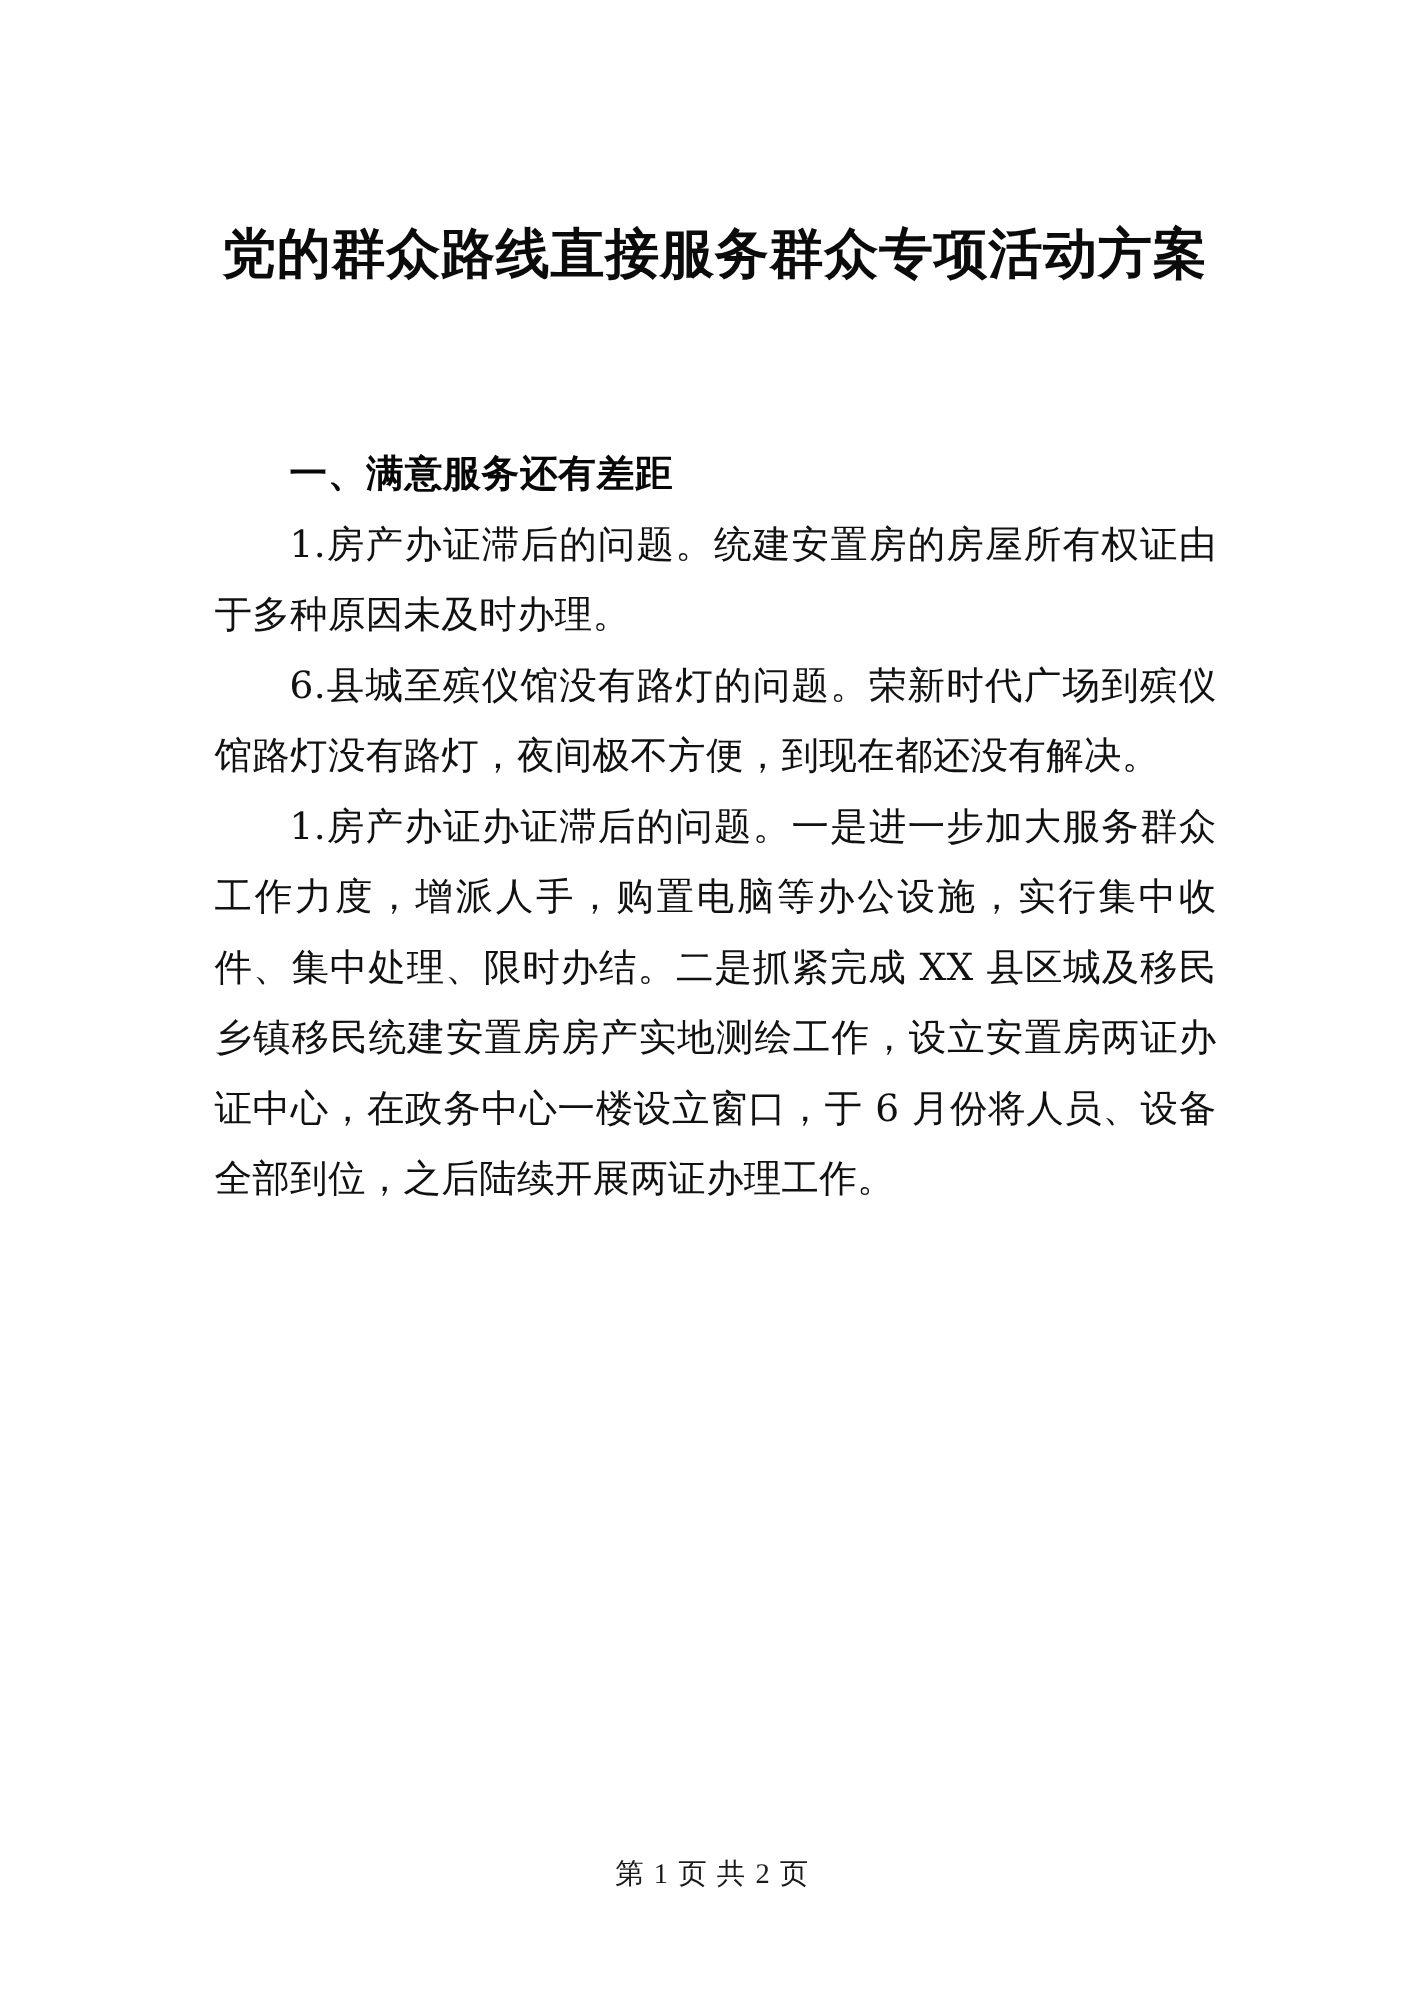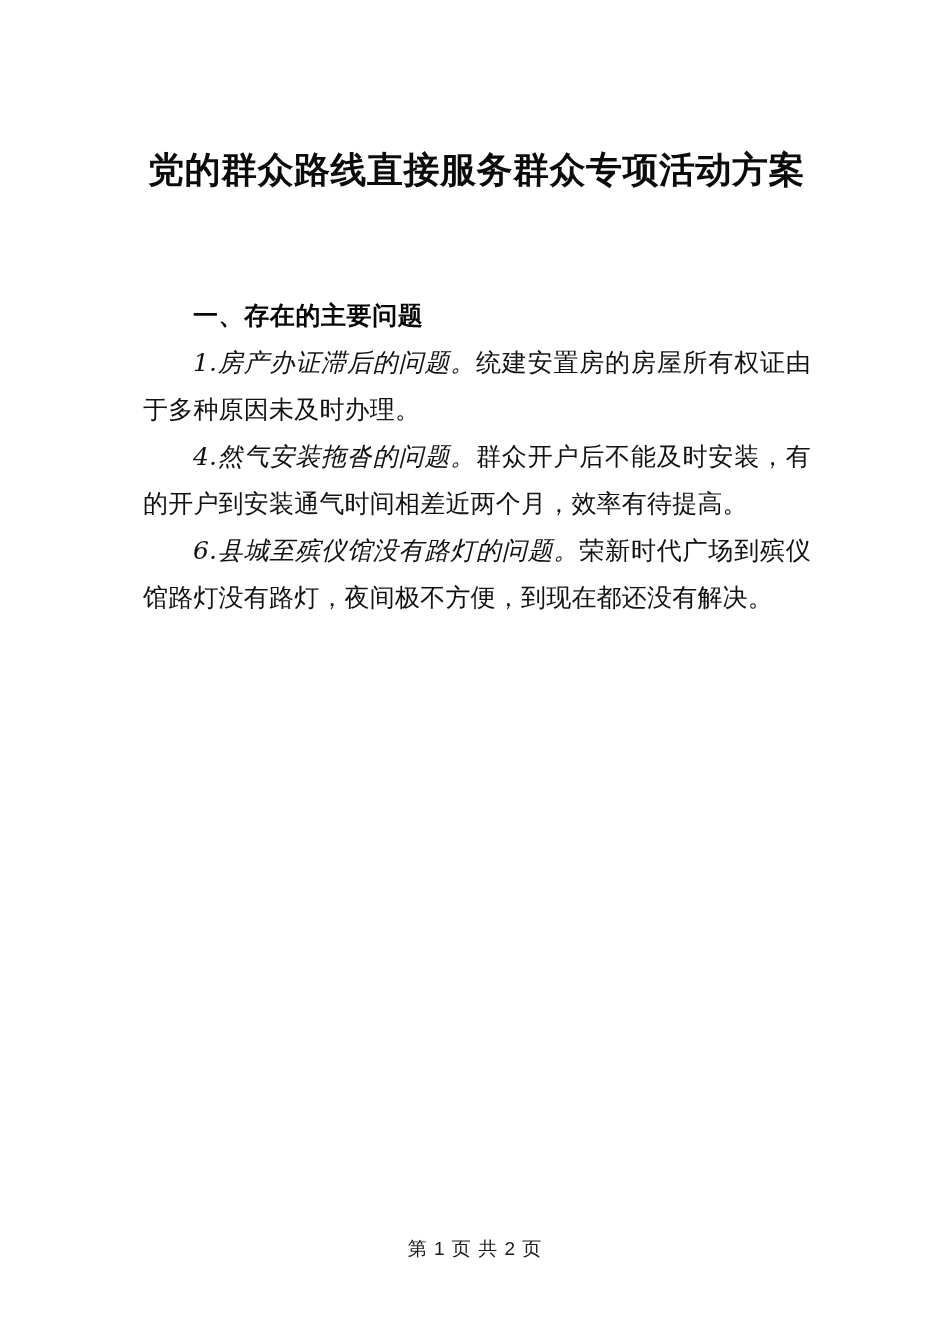--- a/index.html
+++ b/index.html
@@ -67,54 +67,53 @@
     letter-spacing: 0.2px;
     text-indent: 50px;
     text-align: justify;
     text-justify: inter-character;
     margin: 0;
     color: #111111;
     word-break: break-all;
   }
 
   .para .lead {
-    font-style: italic;
   }
 
   
   .footer {
     position: absolute;
     left: 0;
     top: 1236px;
     width: 950px;
     text-align: center;
-    font-family: Liberation Sans, sans-serif;
+    font-family: Liberation Serif, serif;
     font-size: 19px;
     letter-spacing: 1px;
     color: #1a1a1a;
   }
 </style>
 </head>
 <body>
 
 <div class="page">
 
   <div class="doc-title">党的群众路线直接服务群众专项活动方案</div>
 
   <div class="body-block">
 
-    <p class="section-heading">一、存在的主要问题</p>
+    <p class="section-heading">一、满意服务还有差距</p>
 
     <p class="para"><span class="lead">1.房产办证滞后的问题。</span><span>统建安置房的房屋所有权证由于多种原因未及时办理。</span></p>
 
 
 
-    <p class="para"><span class="lead">4.然气安装拖沓的问题。</span><span>群众开户后不能及时安装，有的开户到安装通气时间相差近两个月，效率有待提高。</span></p>
 
     <p class="para"><span class="lead">6.县城至殡仪馆没有路灯的问题。</span><span>荣新时代广场到殡仪馆路灯没有路灯，夜间极不方便，到现在都还没有解决。</span></p>
 
 
+    <p class="para"><span class="lead">1.房产办证办证滞后的问题。</span><span>一是进一步加大服务群众工作力度，增派人手，购置电脑等办公设施，实行集中收件、集中处理、限时办结。二是抓紧完成 XX 县区城及移民乡镇移民统建安置房房产实地测绘工作，设立安置房两证办证中心，在政务中心一楼设立窗口，于 6 月份将人员、设备全部到位，之后陆续开展两证办理工作。</span></p>
 
   </div>
 
   <div class="footer">第 1 页  共 2 页</div>
 
 </div>
 
 </body></html>

